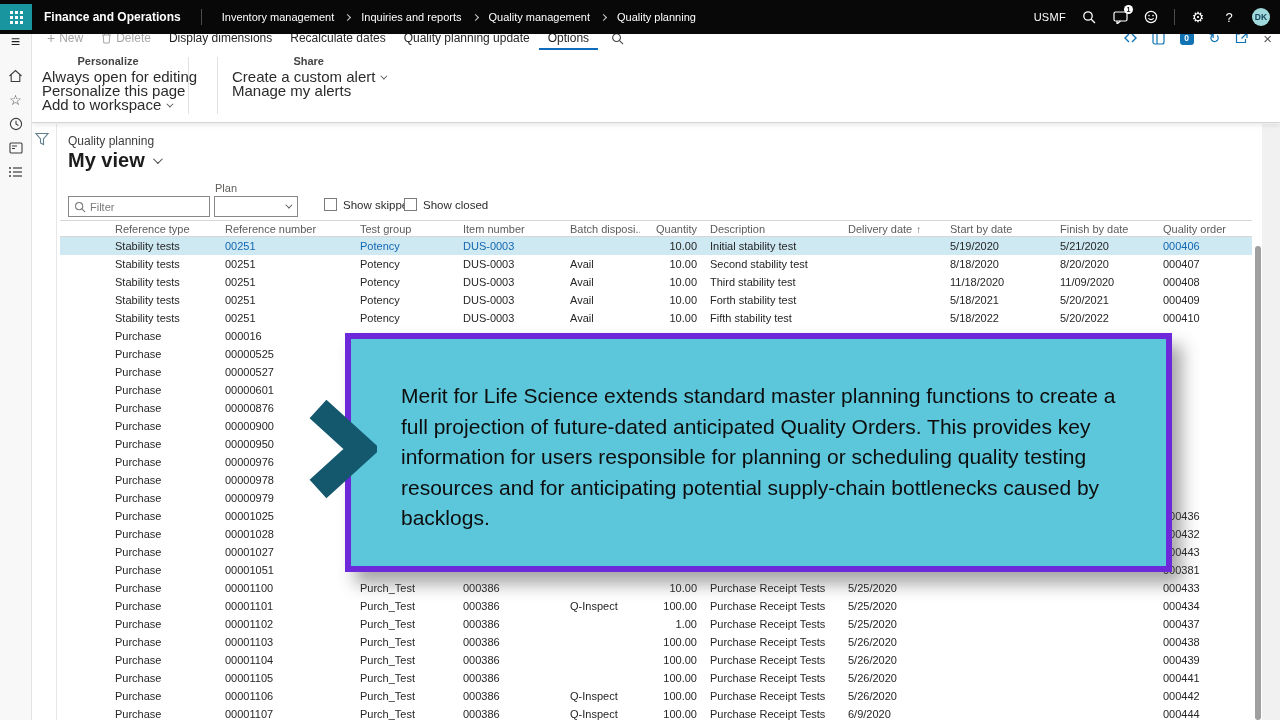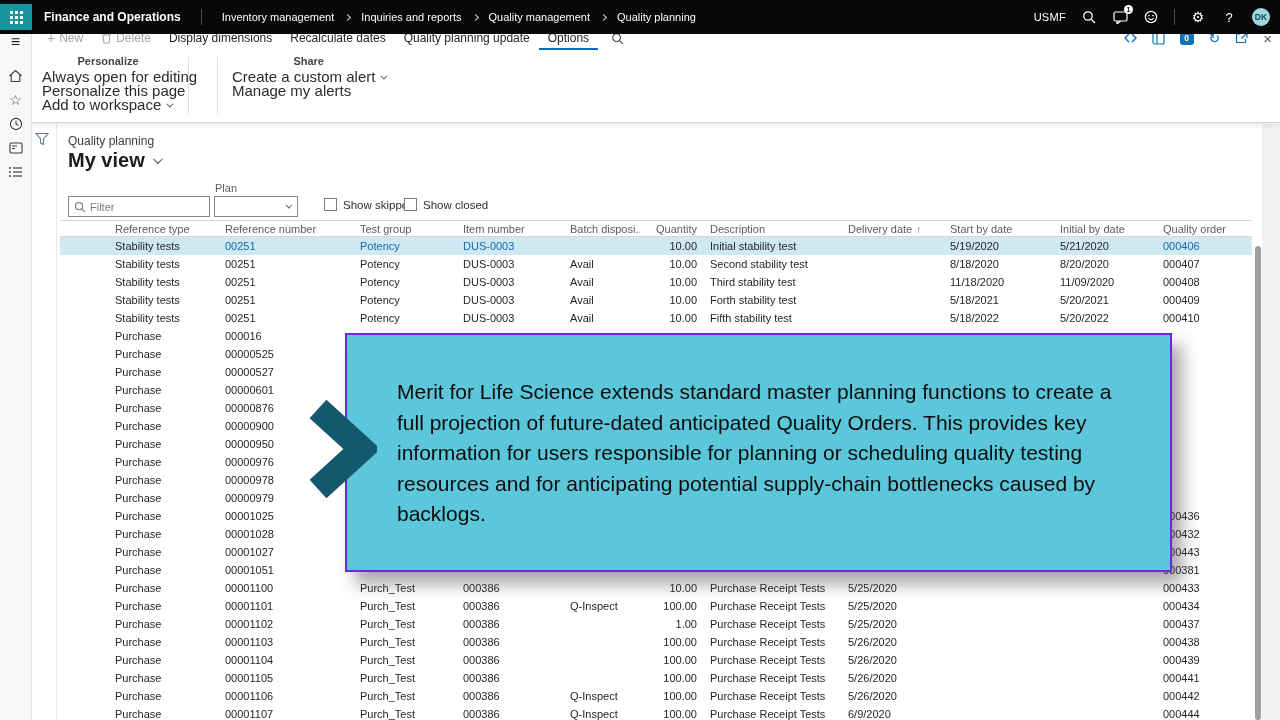--- a/index.html
+++ b/index.html
@@ -79,21 +79,21 @@
   .tr, .thead { display:grid; grid-template-columns:55px 110px 135px 103px 107px 70px 60px 148px 102px 110px 103px 89px; }
   .th { font-size:11px; color:#5c5c5c; height:17px; line-height:16px; border-top:1px solid #d6d6d6; border-bottom:1px solid #d6d6d6; white-space:nowrap; overflow:hidden; cursor:pointer; }
   .td { font-size:11px; color:#262626; height:18px; line-height:18px; white-space:nowrap; overflow:hidden; cursor:default; }
   .c5 { text-align:right; padding-right:3px; }
   .c6 { padding-left:10px; }
   .tr.selected { background:#cfe9f3; }
   .td.link { color:#1267b2; cursor:pointer; }
   .sort-arrow { font-size:10px; color:#5c5c5c; margin-left:4px; }
 
   
-  .callout { position:absolute; left:345px; top:333px; width:827px; height:239px; background:#5cc6da; border:2px solid #6d28d9; box-shadow:10px 12px 16px rgba(60,60,60,.45); z-index:40; }
+  .callout { position:absolute; left:345px; top:333px; width:827px; height:239px; background:#5cc6da; border:6px solid #6d28d9; box-shadow:10px 12px 16px rgba(60,60,60,.45); z-index:40; }
   .callout-text { margin:42px 0 0 50px; width:730px; font-size:21px; line-height:30.5px; color:#0d0d0d; }
   .callout-chevron { position:absolute; left:303px; top:396px; z-index:41; }
 
   svg { display:block; }
 </style>
 </head>
 <body>
 
 <div id="app">
 
@@ -322,21 +322,21 @@
         <div class="th"></div>
         <div class="th c0"><span>Reference type</span></div>
         <div class="th c1"><span>Reference number</span></div>
         <div class="th c2"><span>Test group</span></div>
         <div class="th c3"><span>Item number</span></div>
         <div class="th c4"><span>Batch disposi...</span></div>
         <div class="th c5"><span>Quantity</span></div>
         <div class="th c6"><span>Description</span></div>
         <div class="th c7"><span>Delivery date</span><span class="sort-arrow">↑</span></div>
         <div class="th c8"><span>Start by date</span></div>
-        <div class="th c9"><span>Initial by date</span></div>
+        <div class="th c9"><span>Finish by date</span></div>
         <div class="th c10"><span>Quality order</span></div>
       </div>
     <div>
         <div class="tr selected">
           <div class="td"></div>
           <div class="td c0">Stability tests</div>
           <div class="td c1 link">00251</div>
           <div class="td c2 link">Potency</div>
           <div class="td c3 link">DUS-0003</div>
           <div class="td c4"></div>

